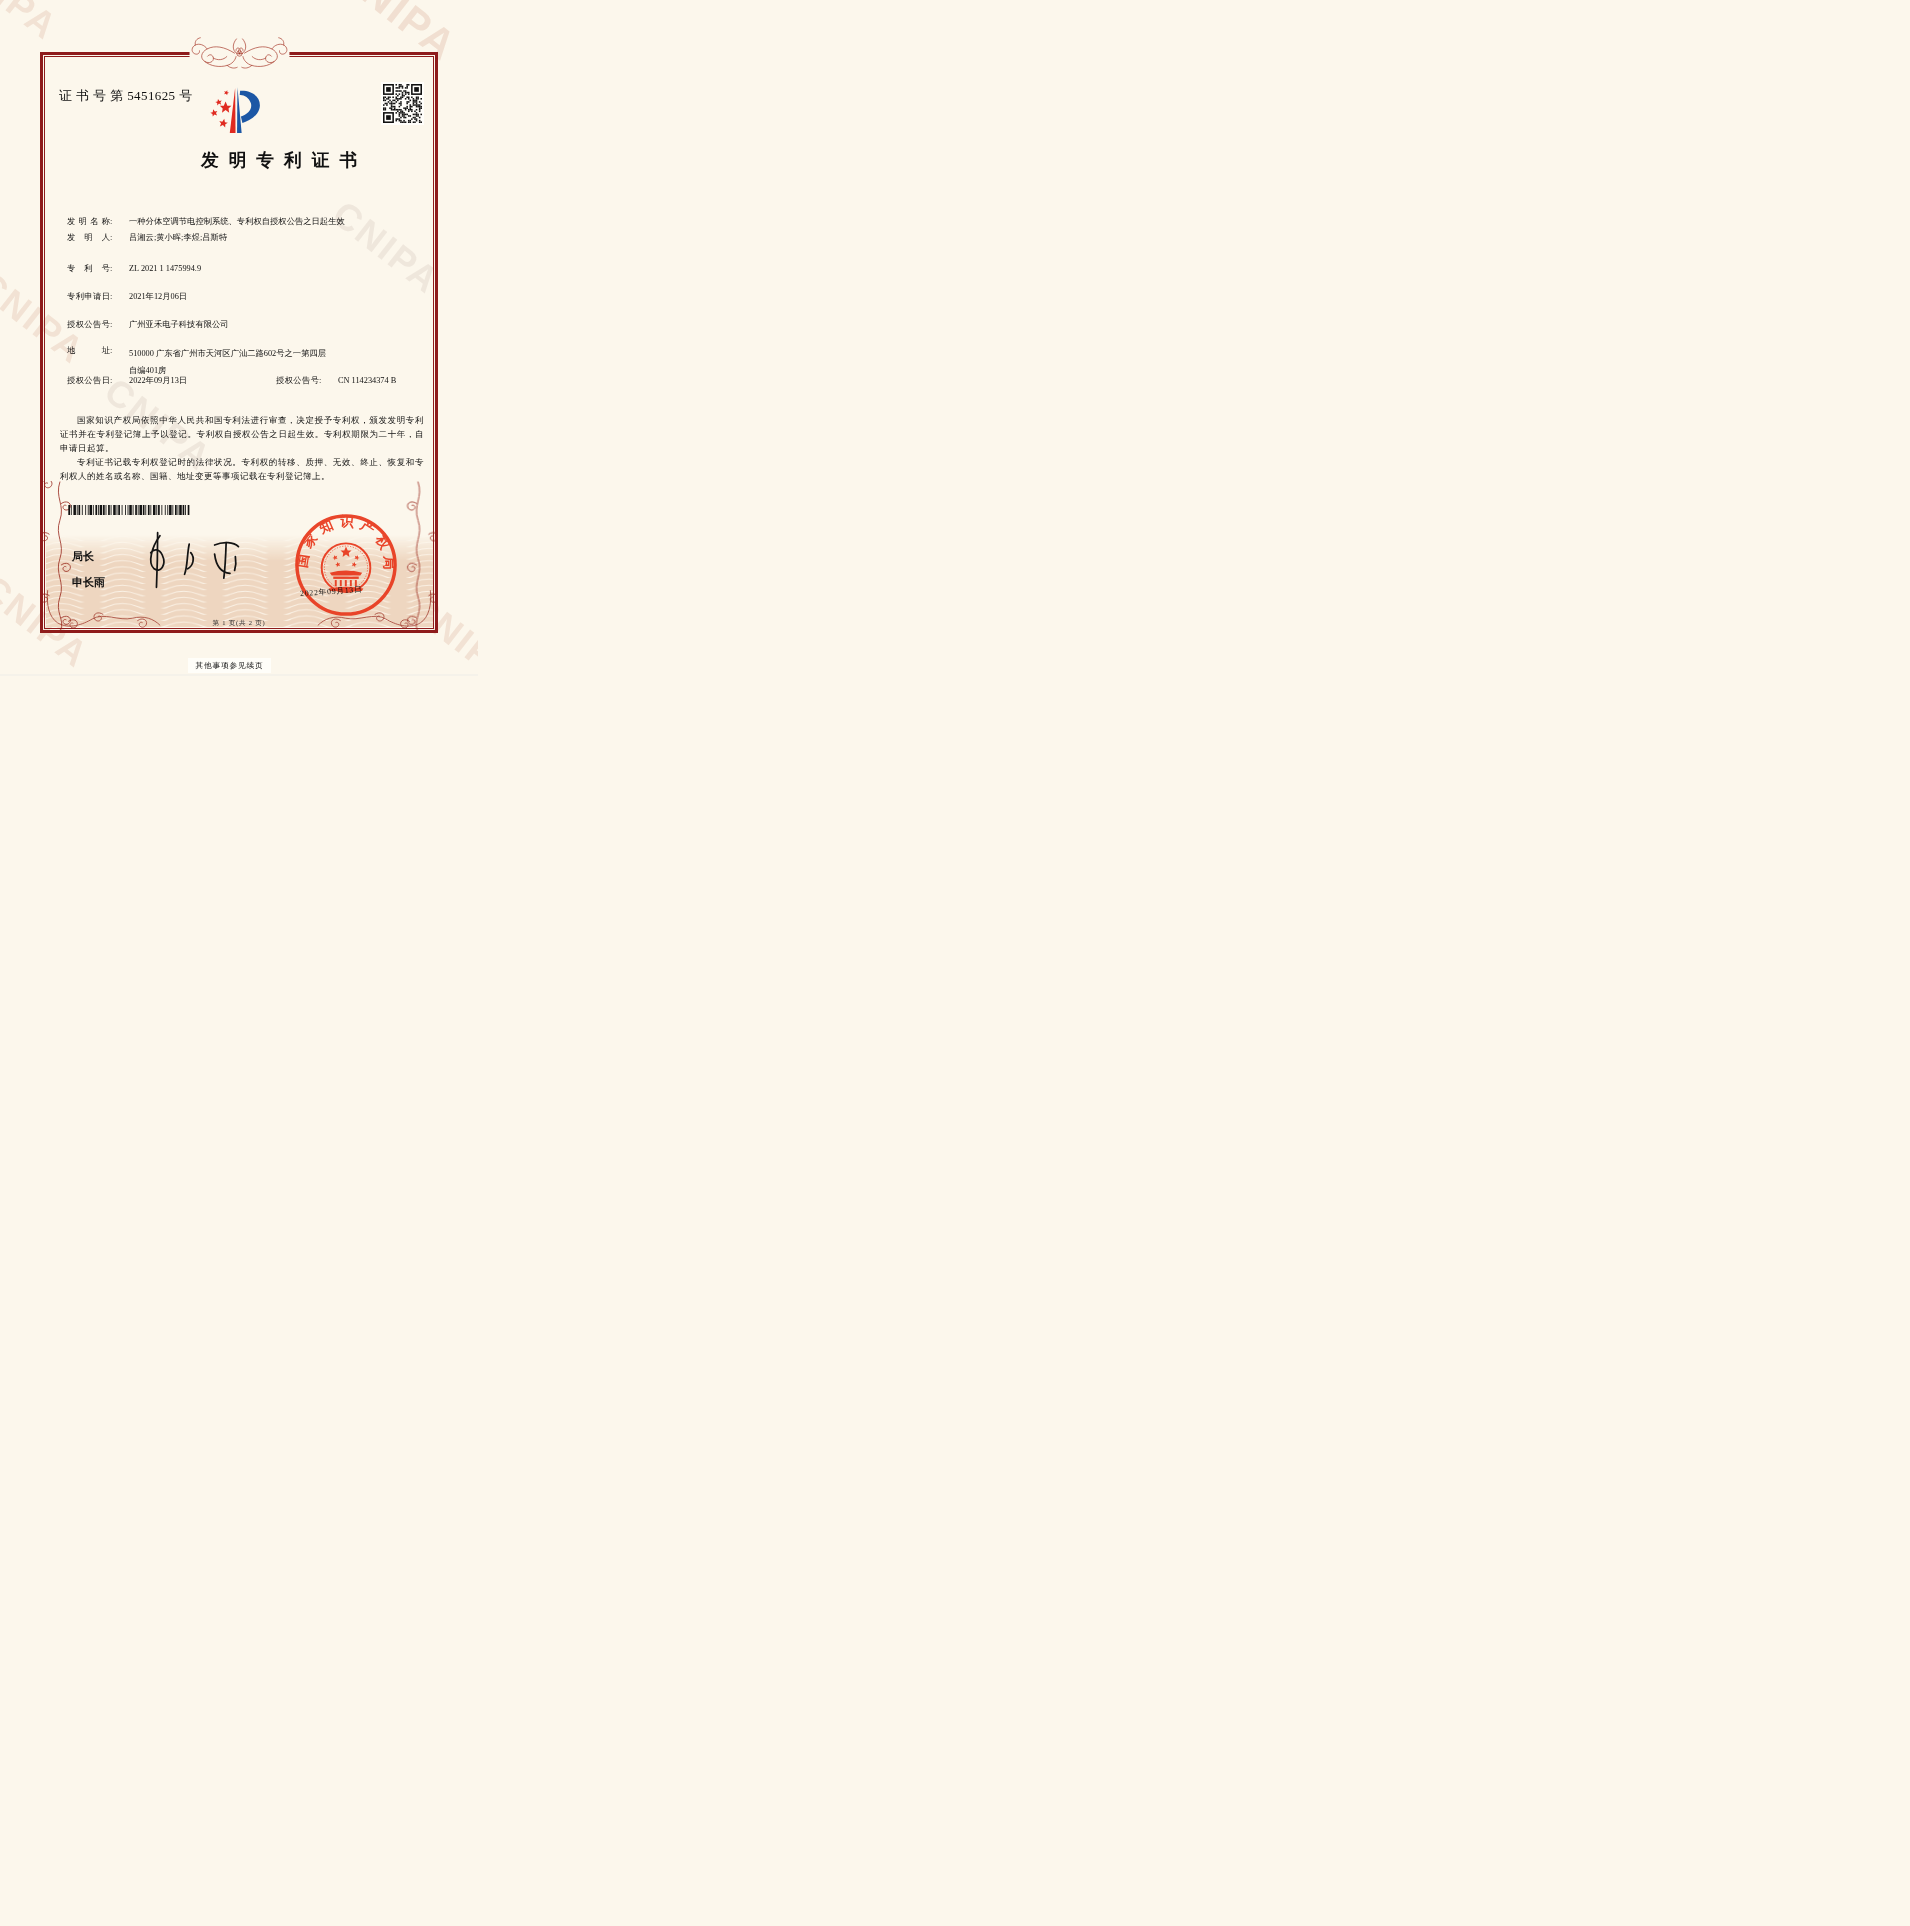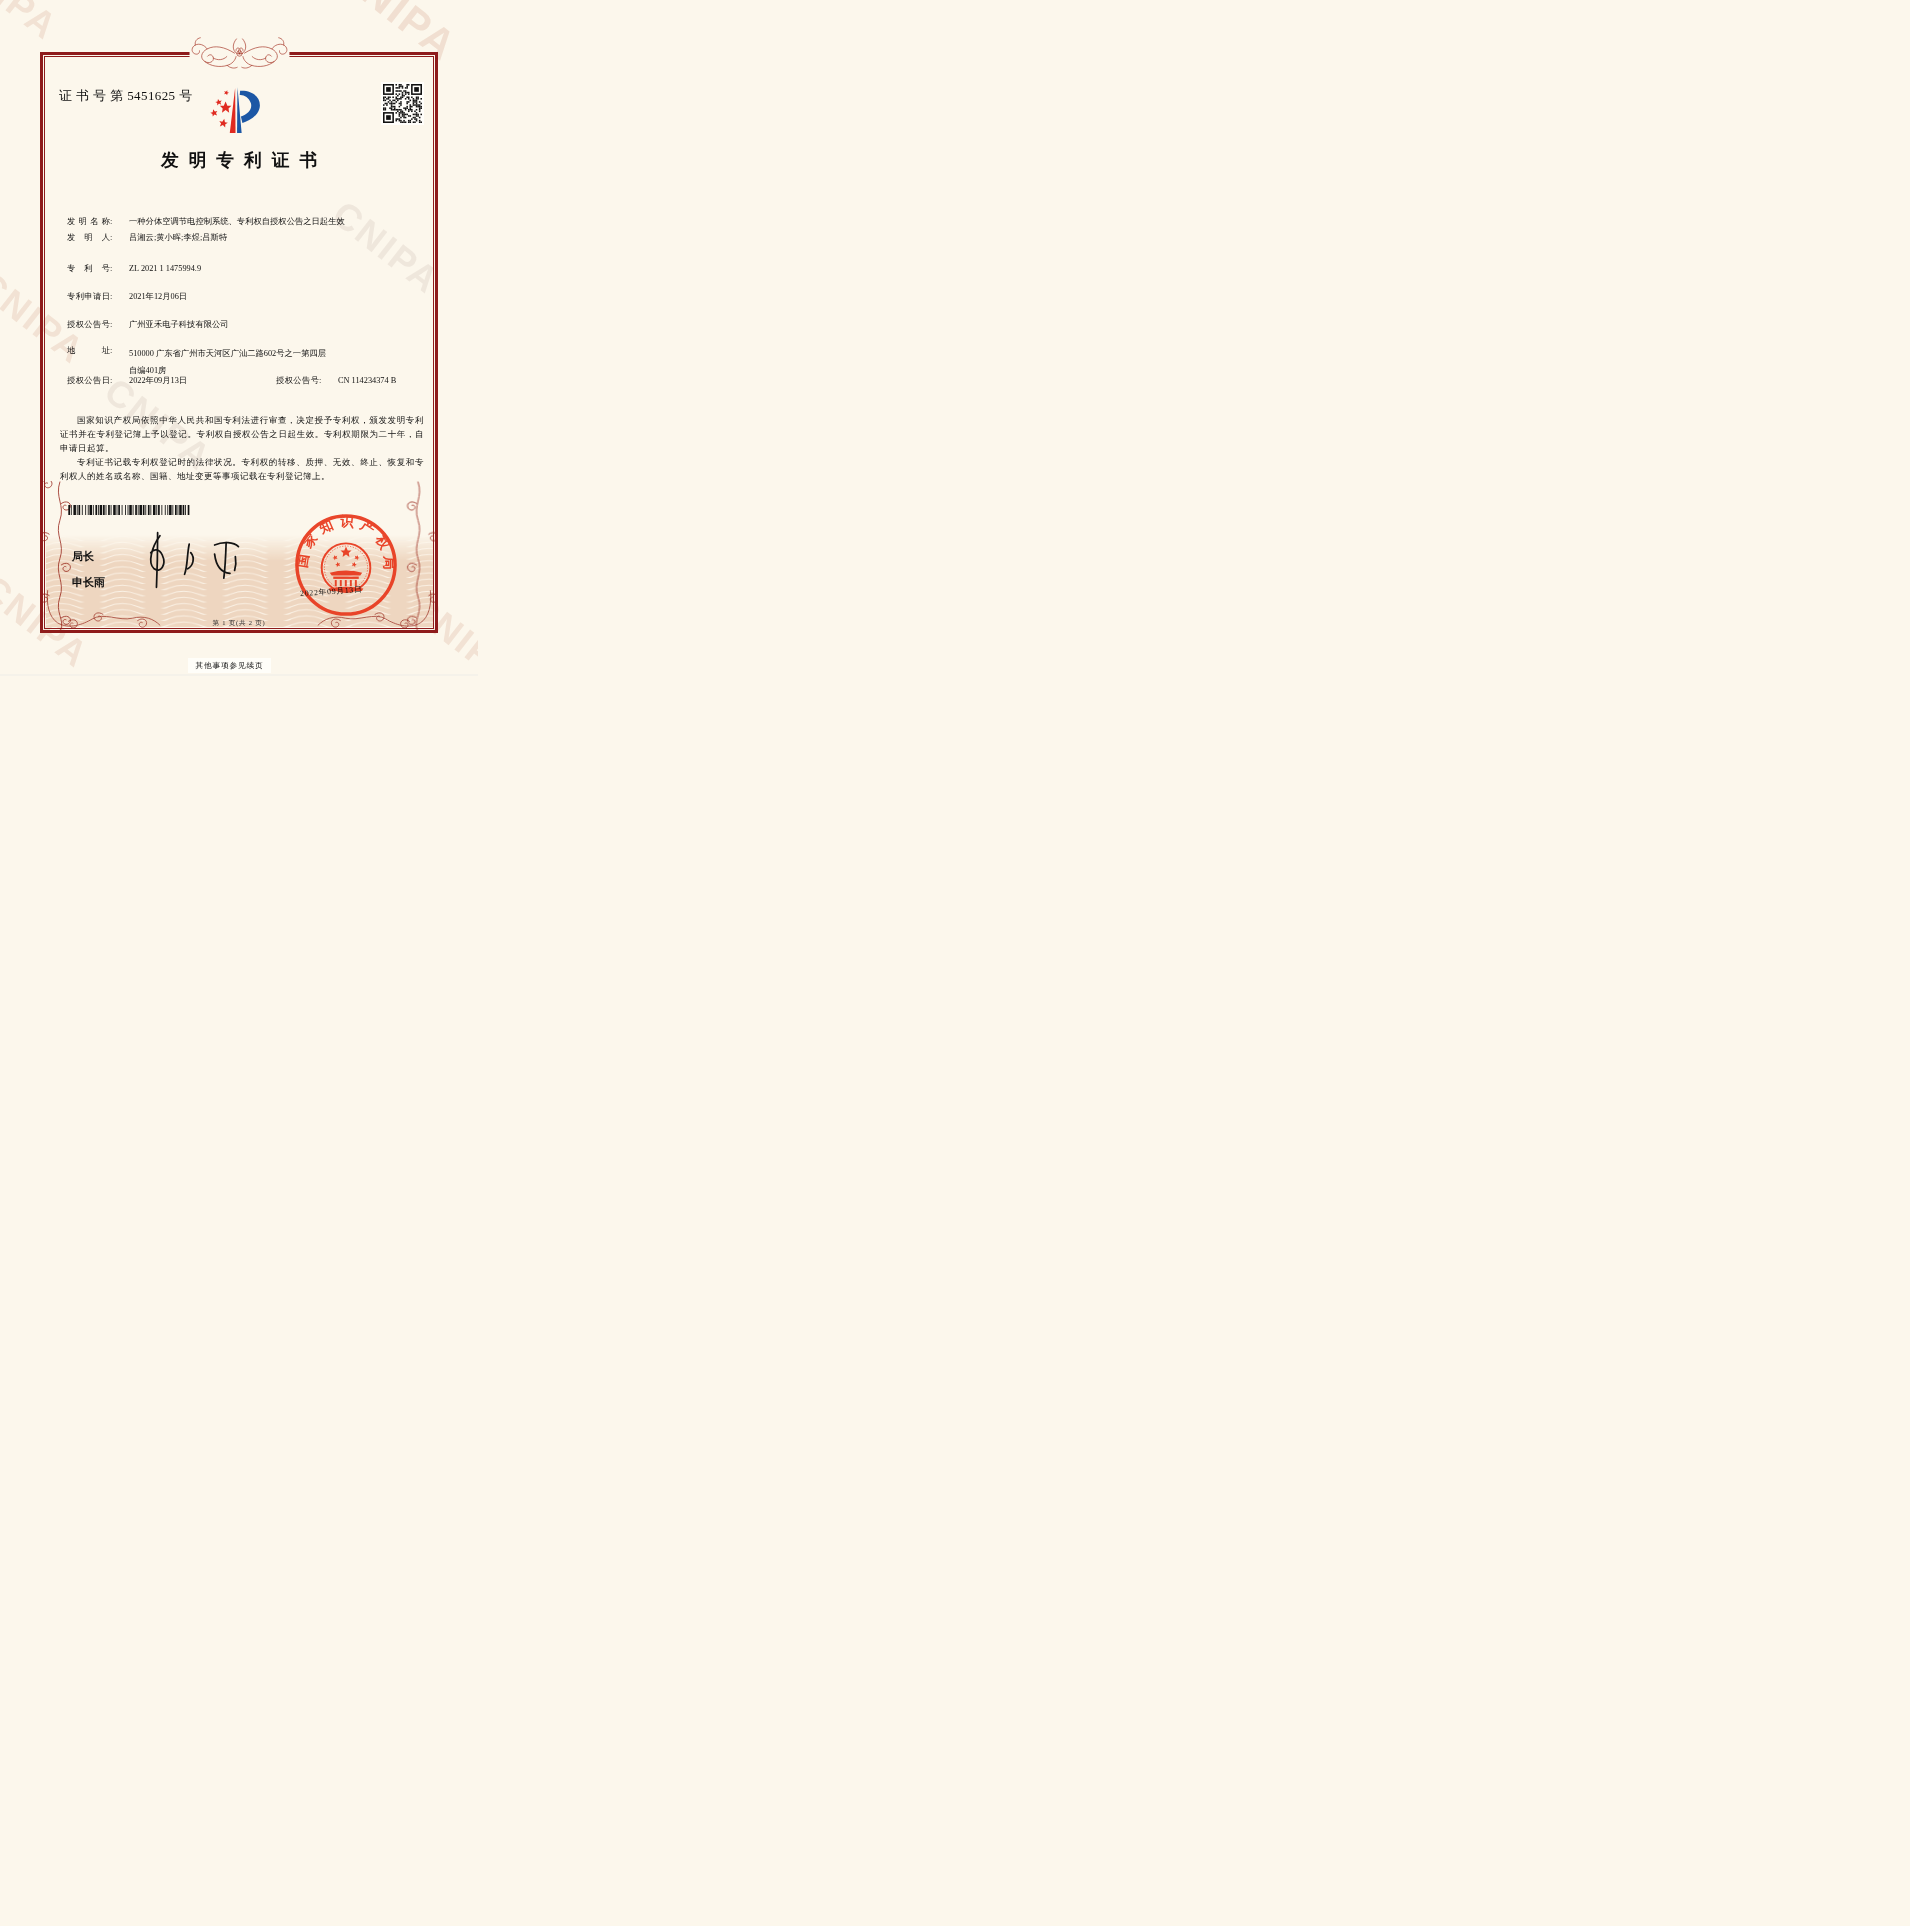--- a/index.html
+++ b/index.html
@@ -21,21 +21,21 @@
   .orn{position:absolute;z-index:4;}
   .orn-top{left:178px;top:35px;}
   .orn-side-r{transform:scaleX(-1);}
   .orn-corner-r{transform:scaleX(-1);}
   
   .certno{position:absolute;left:59px;top:87px;font-size:13px;letter-spacing:0.4px;z-index:5;}
   .logo{position:absolute;left:208px;top:82px;z-index:5;}
   .qrbox{position:absolute;left:381px;top:82px;width:43px;height:43px;background:#fffefb;z-index:5;}
   .qrbox svg{position:absolute;left:2.3px;top:2.3px;}
   .title{position:absolute;left:0;top:148px;width:100%;text-align:center;font-size:17.7px;
-         font-weight:bold;letter-spacing:10px;text-indent:10px;z-index:5;}
+         font-weight:bold;letter-spacing:10px;text-indent:10px;z-index:5;padding-left:40px;}
   
   .frow{position:absolute;font-size:8.3px;line-height:11.6px;z-index:5;white-space:nowrap;}
   .flabel{display:inline-block;width:43px;text-align:justify;text-align-last:justify;
           text-justify:inter-character;vertical-align:top;}
   .colon{display:inline-block;width:4.6px;vertical-align:top;}
   .fvalue{position:absolute;left:62px;top:0;white-space:normal;width:277px;}
   .fvalue.addr{width:205px;line-height:17px;}
   .gpair .fvalue{width:123px;}
   
   .bodytext{position:absolute;left:60px;top:413px;width:364px;z-index:5;

